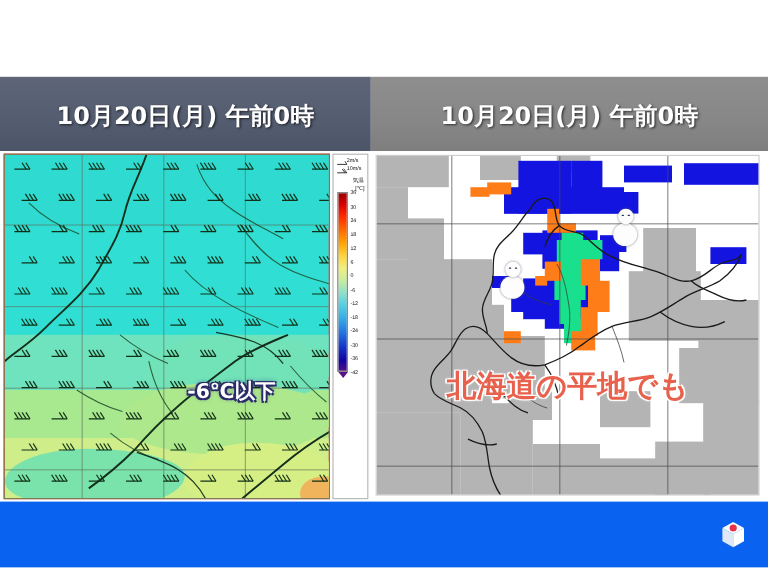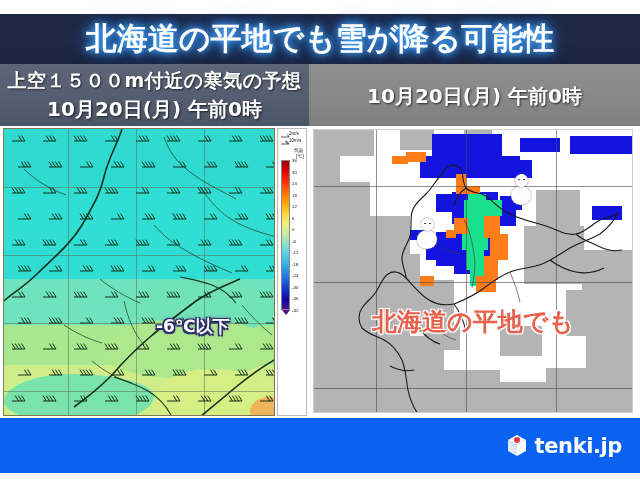--- a/index.html
+++ b/index.html
@@ -117,27 +117,23 @@
   .logo-mark{width:22px;height:24px;position:relative;}
   .logo-text{color:#ffffff;font-size:21px;font-weight:bold;letter-spacing:-0.4px;
     font-family:"DejaVu Sans","Liberation Sans",sans-serif;}
   .bottom-white{position:absolute;left:0;top:473px;width:640px;height:7px;background:#ffffff;}
 </style>
 </head>
 <body>
 
 <div id="root">
 
-  <div class="title-band">
-    <div class="title-text">北海道の平地でも雪が降る可能性</div>
-  </div>
 
   <div class="sub-row">
     <div class="sub left">
-      <div class="l1">上空１５００m付近の寒気の予想</div>
       <div class="l2">10月20日(月) 午前0時</div>
     </div>
     <div class="sub right">
       <div class="l2">10月20日(月) 午前0時</div>
     </div>
   </div>
 
   <div class="maps">
 
     <div class="panel-left">
@@ -747,17 +743,16 @@
   <div class="footer">
     <div class="logo">
       <div class="logo-mark">
         <svg viewBox="0 0 22 24" width="22" height="24">
           <polygon points="11,1 20,6 11,11 2,6" fill="#ffffff"></polygon>
           <polygon points="2,6 11,11 11,22 2,17" fill="#dfe8f5"></polygon>
           <polygon points="20,6 11,11 11,22 20,17" fill="#ffffff"></polygon>
           <circle cx="11" cy="6" r="3" fill="#e8314a"></circle>
         </svg>
       </div>
-      <div class="logo-text">tenki.jp</div>
     </div>
   </div>
   <div class="bottom-white"></div>
 </div>
 
 </body></html>

